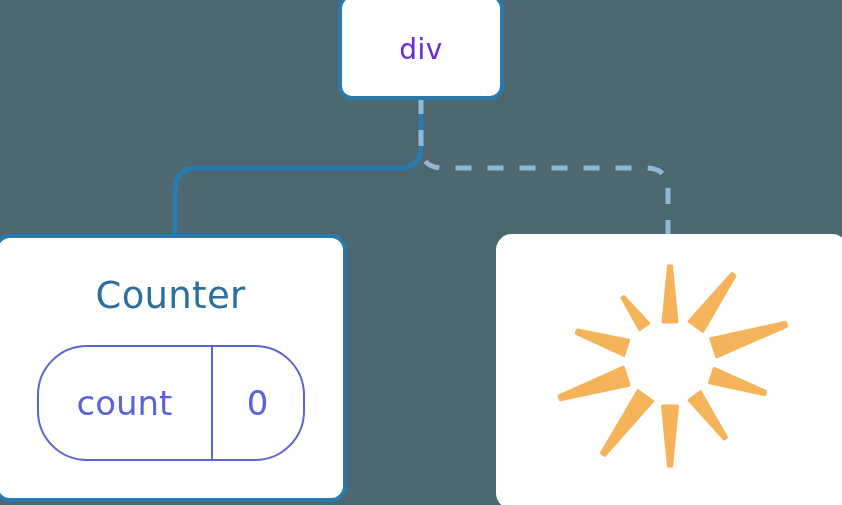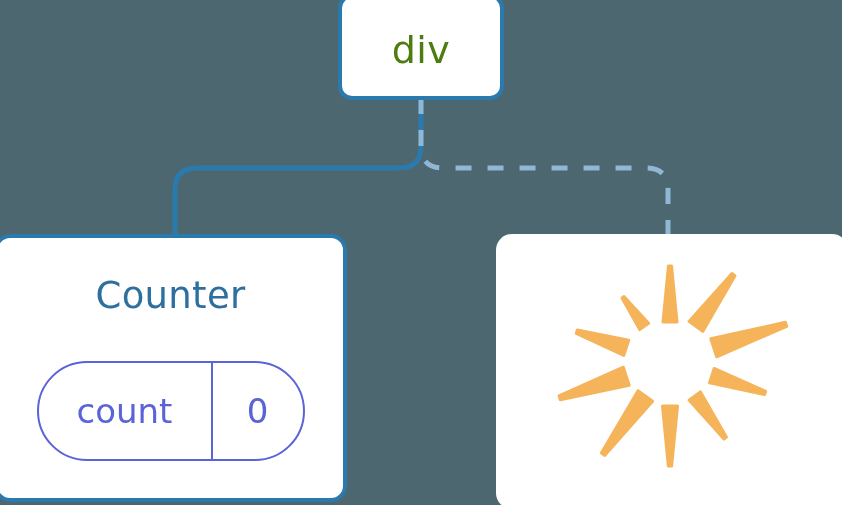--- a/index.html
+++ b/index.html
@@ -40,22 +40,22 @@
     left: 338px;
     top: -6px;
     width: 166px;
     height: 106px;
     border-radius: 14px;
     display: flex;
     align-items: center;
     justify-content: center;
   }
   #card-div .card-title {
-    font-size: 38px;
-    color: #4d7c0f;
+    font-size: 28px;
+    color: #6d28d9;
     letter-spacing: 0.5px;
     line-height: 1;
     padding-top: 6px;
   }
 
   #card-counter {
     left: -6px;
     top: 234px;
     width: 353px;
     height: 268px;
@@ -66,23 +66,23 @@
   }
   #card-counter .card-title {
     font-size: 37px;
     color: #2d6f9e;
     margin-top: 36px;
     letter-spacing: 0.3px;
   }
 
   
   .pill {
-    margin-top: 44px;
+    margin-top: 28px;
     width: 268px;
-    height: 100px;
+    height: 116px;
     border: 2.5px solid #5b63d8;
     border-radius: 50px;
     display: flex;
     align-items: stretch;
     box-sizing: border-box;
     justify-content: flex-end;
   }
   .pill-key, .pill-val {
     display: flex;
     align-items: center;

